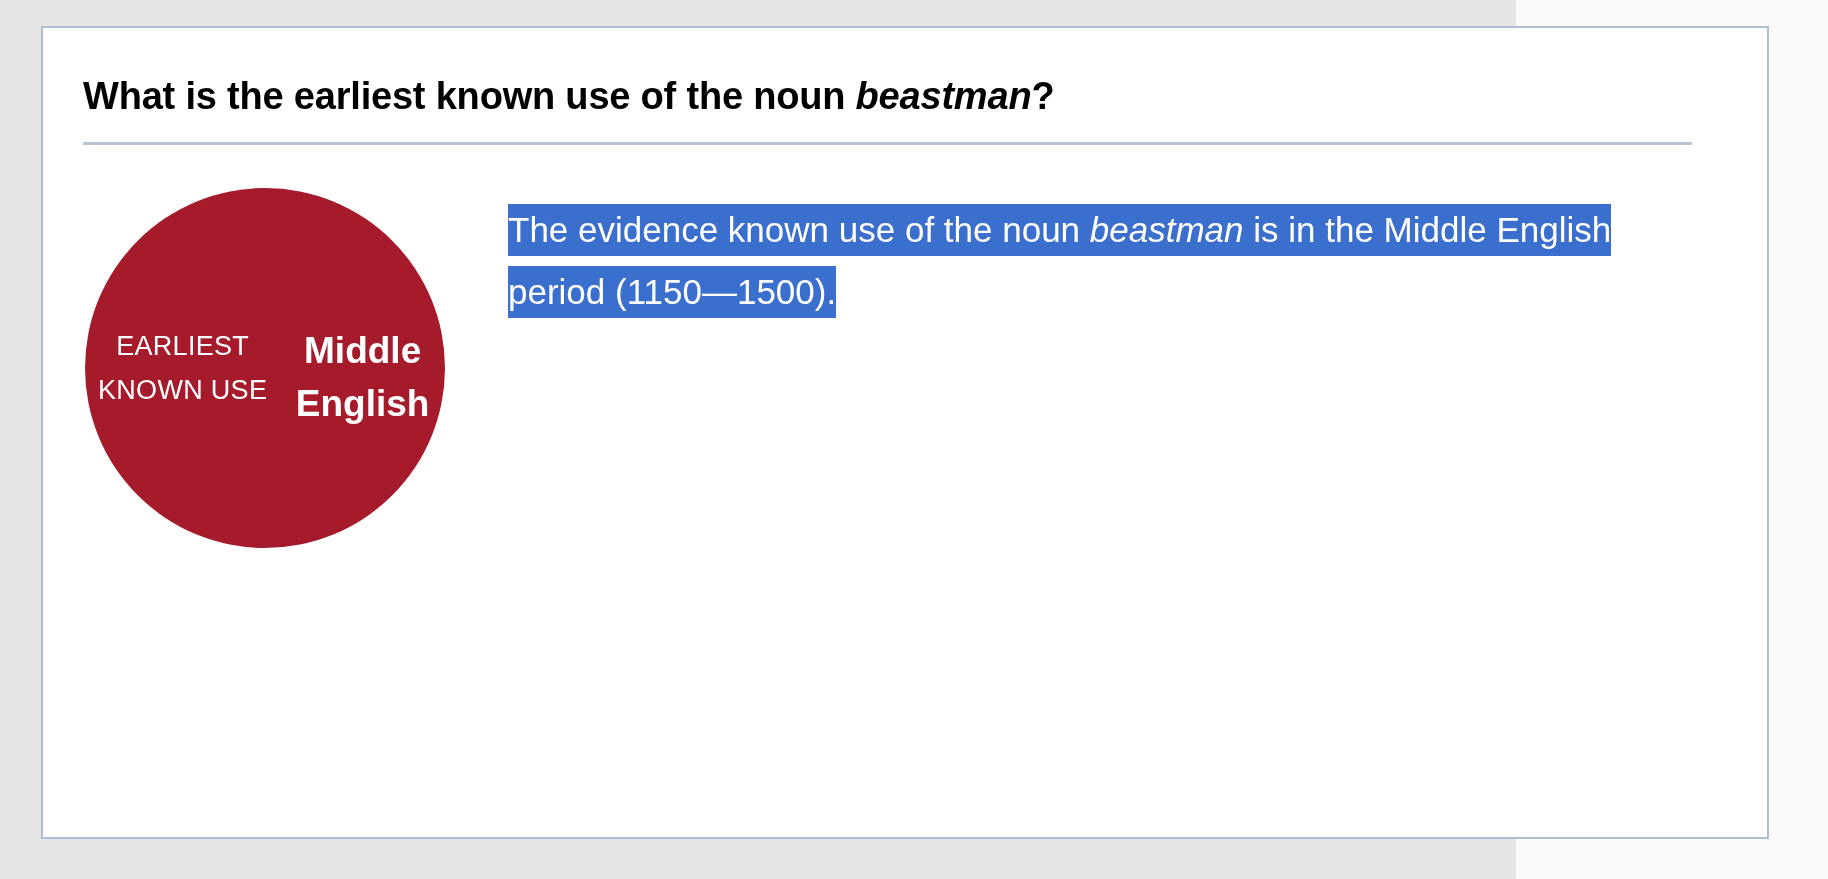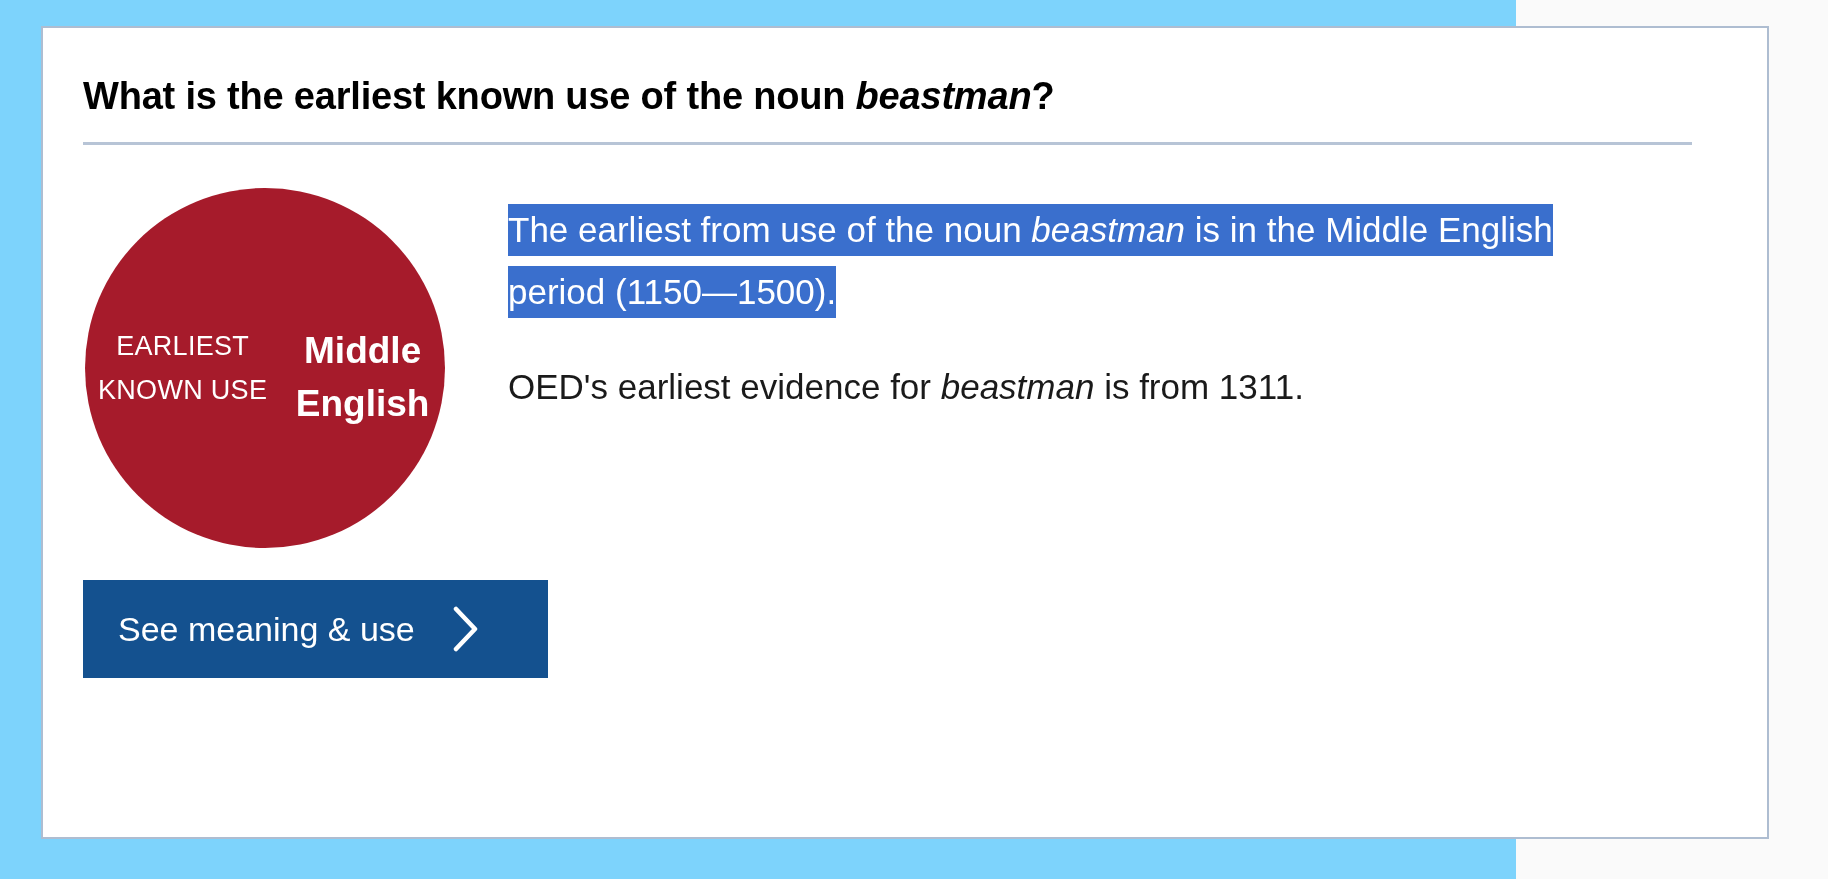--- a/index.html
+++ b/index.html
@@ -9,21 +9,21 @@
     height: 879px;
     background: #fafafa;
     font-family: "Liberation Sans", "DejaVu Sans", sans-serif;
     overflow: hidden;
   }
 
   .page {
     position: relative;
     width: 1516px;
     height: 879px;
-    background: #7dd3fc;
+    background: #e5e5e5;
   }
 
   
   .card {
     position: absolute;
     left: 41px;
     top: 26px;
     width: 1728px;
     height: 813px;
     background: #ffffff;
@@ -161,33 +161,24 @@
 
       <h1 class="title"><span>What is the earliest known use of the noun </span><span class="it">beastman</span><span>?</span></h1>
 
       <div class="title-rule"></div>
 
       <div class="badge">
         <div class="badge-kicker">EARLIEST KNOWN USE</div>
         <div class="badge-period">Middle English</div>
       </div>
 
-      <button class="cta">
-        <span class="cta-label">See meaning &amp; use</span>
-        <span class="cta-chevron">
-          <svg width="30" height="46" viewBox="0 0 30 46" aria-hidden="true">
-            <path d="M5 3 L24 23 L5 43" fill="none" stroke="#ffffff" stroke-width="4.5" stroke-linecap="round" stroke-linejoin="round"></path>
-          </svg>
-        </span>
-      </button>
 
       <div class="body-col">
 
-        <p class="para para-selected"><span class="hl">The earliest from use of the noun </span><span class="hl it">beastman</span><span class="hl"> is in the Middle English period (1150—1500).</span></p>
+        <p class="para para-selected"><span class="hl">The evidence known use of the noun </span><span class="hl it">beastman</span><span class="hl"> is in the Middle English period (1150—1500).</span></p>
 
-        <p class="para para-second"><span>OED's earliest evidence for </span><span class="it">beastman</span><span> is from 1311.</span></p>
 
       </div>
 
     </div>
   </div>
 
 </div>
 
 </body></html>

